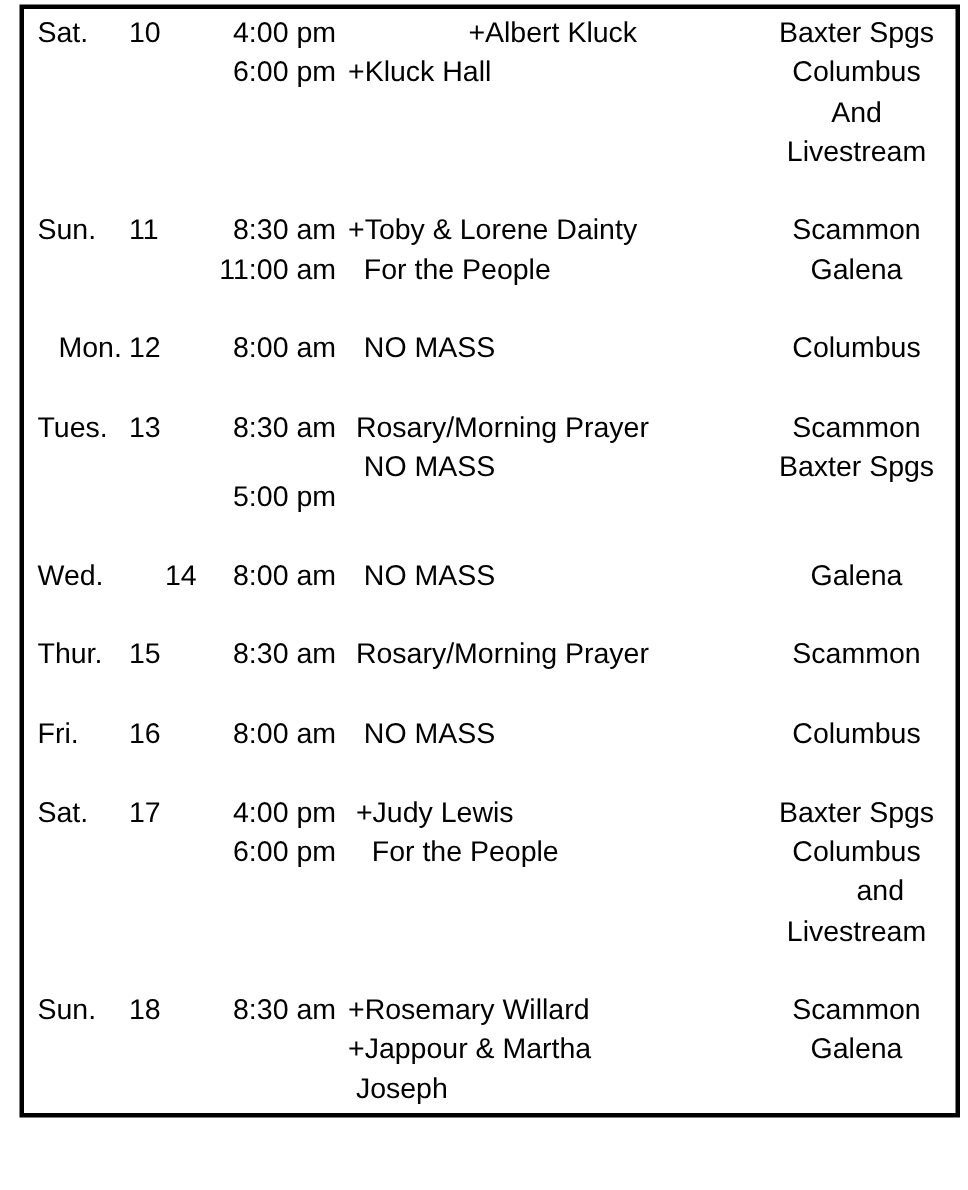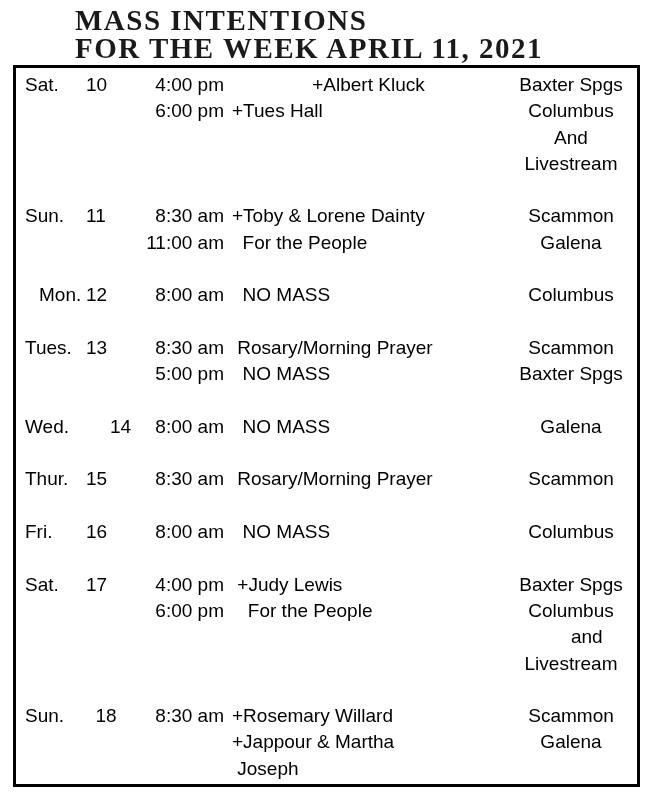--- a/index.html
+++ b/index.html
@@ -45,33 +45,29 @@
   .date     { grid-column: 2; grid-row: 1; }
   .time     { grid-column: 3; text-align: right; padding-right: 8px; white-space: pre; }
   .intent   { grid-column: 4; white-space: pre-wrap; }
   .loc      { grid-column: 5; text-align: center; white-space: pre; }
   .b        { font-weight: normal; }
 </style>
 </head>
 <body>
 
 <div class="page">
-  <div class="title">
-    <div>MASS INTENTIONS</div>
-    <div>FOR THE WEEK APRIL 11, 2021</div>
-  </div>
   <div class="schedule" id="schedule">
       <div class="row">
         <div class="day" style="grid-area: 1 / 1;">Sat.</div>
         <div class="date" style="grid-area: 1 / 2;">10</div>
         <div class="time b" style="grid-area: 1 / 3;">4:00 pm</div>
         <div class="intent b" style="grid-area: 1 / 4; text-align: center;">+Albert Kluck</div>
         <div class="loc b" style="grid-area: 1 / 5;">Baxter Spgs</div>
         <div class="time b" style="grid-area: 2 / 3;">6:00 pm</div>
-        <div class="intent b" style="grid-area: 2 / 4;">+Tues Hall</div>
+        <div class="intent b" style="grid-area: 2 / 4;">+Kluck Hall</div>
         <div class="loc b" style="grid-area: 2 / 5;">Columbus</div>
         <div class="loc b" style="grid-area: 3 / 5;">And</div>
         <div class="loc b" style="grid-area: 4 / 5;">Livestream</div>
       </div>
       <div class="row">
         <div class="day" style="grid-area: 1 / 1;">Sun.</div>
         <div class="date" style="grid-area: 1 / 2;">11</div>
         <div class="time b" style="grid-area: 1 / 3;">8:30 am</div>
         <div class="intent b" style="grid-area: 1 / 4;">+Toby &amp; Lorene Dainty</div>
         <div class="loc b" style="grid-area: 1 / 5;">Scammon</div>
@@ -85,21 +81,21 @@
         <div class="time" style="grid-area: 1 / 3;">8:00 am</div>
         <div class="intent b" style="grid-area: 1 / 4;">  NO MASS</div>
         <div class="loc" style="grid-area: 1 / 5;">Columbus</div>
       </div>
       <div class="row">
         <div class="day" style="grid-area: 1 / 1;">Tues.</div>
         <div class="date" style="grid-area: 1 / 2;">13</div>
         <div class="time" style="grid-area: 1 / 3;">8:30 am</div>
         <div class="intent" style="grid-area: 1 / 4;"> Rosary/Morning Prayer</div>
         <div class="loc" style="grid-area: 1 / 5;">Scammon</div>
-        <div class="time" style="grid-area: 2 / 3;">5:00 pm</div>
+        <div class="time" style="grid-area: 2 / 3; margin-top: 20px;">5:00 pm</div>
         <div class="intent b" style="grid-area: 2 / 4;">  NO MASS</div>
         <div class="loc" style="grid-area: 2 / 5;">Baxter Spgs</div>
       </div>
       <div class="row">
         <div class="day" style="grid-area: 1 / 1;">Wed.</div>
         <div class="date" style="grid-area: 1 / 2; margin-left: 24px;">14</div>
         <div class="time" style="grid-area: 1 / 3;">8:00 am</div>
         <div class="intent b" style="grid-area: 1 / 4;">  NO MASS</div>
         <div class="loc" style="grid-area: 1 / 5;">Galena</div>
       </div>
@@ -124,21 +120,21 @@
         <div class="intent b" style="grid-area: 1 / 4;"> +Judy Lewis</div>
         <div class="loc b" style="grid-area: 1 / 5;">Baxter Spgs</div>
         <div class="time b" style="grid-area: 2 / 3;">6:00 pm</div>
         <div class="intent b" style="grid-area: 2 / 4;">   For the People</div>
         <div class="loc b" style="grid-area: 2 / 5;">Columbus</div>
         <div class="loc b" style="grid-area: 3 / 5;">      and</div>
         <div class="loc b" style="grid-area: 4 / 5;">Livestream</div>
       </div>
       <div class="row">
         <div class="day b" style="grid-area: 1 / 1;">Sun.</div>
-        <div class="date" style="grid-area: 1 / 2; text-align: center;">18</div>
+        <div class="date" style="grid-area: 1 / 2;">18</div>
         <div class="time b" style="grid-area: 1 / 3;">8:30 am</div>
         <div class="intent b" style="grid-area: 1 / 4;">+Rosemary Willard</div>
         <div class="loc b" style="grid-area: 1 / 5;">Scammon</div>
         <div class="intent b" style="grid-area: 2 / 4;">+Jappour &amp; Martha</div>
         <div class="loc b" style="grid-area: 2 / 5;">Galena</div>
         <div class="intent b" style="grid-area: 3 / 4;"> Joseph</div>
       </div>
     </div>
 </div>
 

